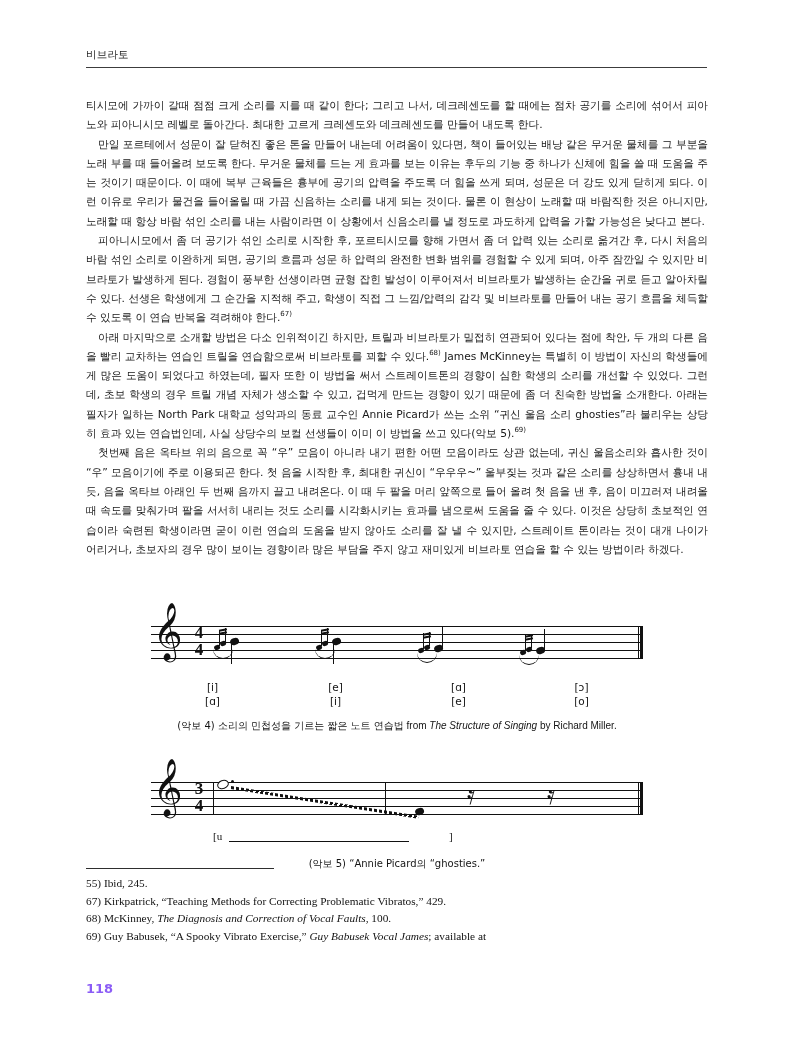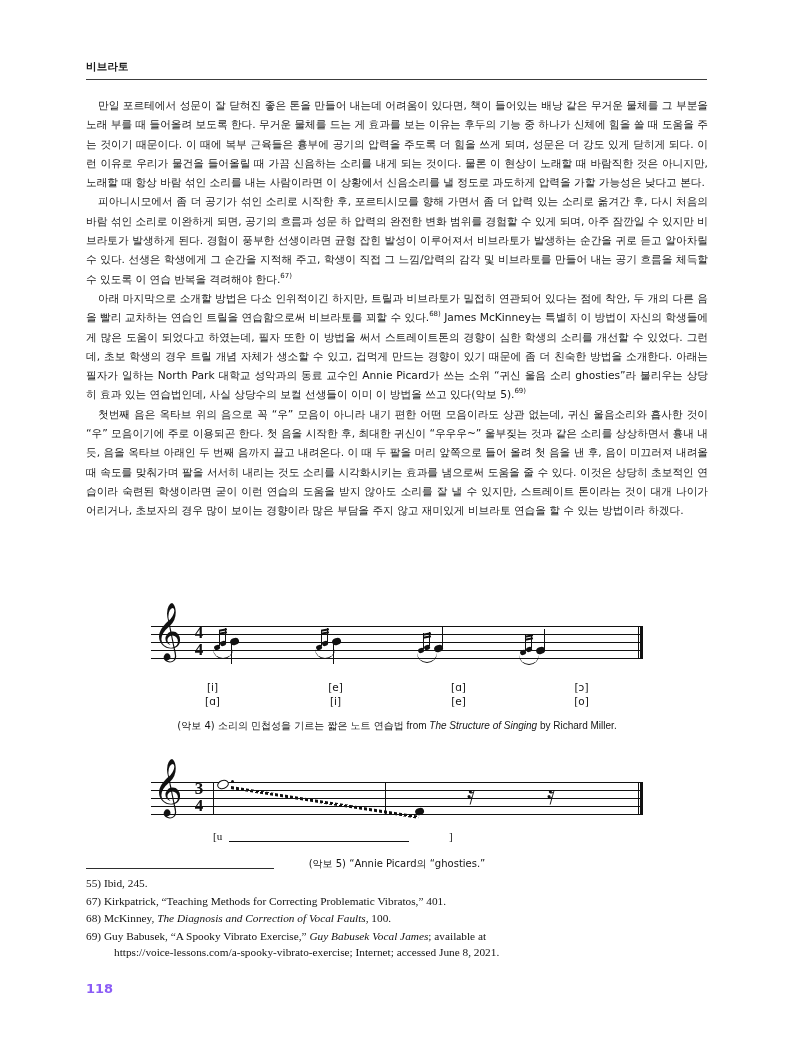--- a/index.html
+++ b/index.html
@@ -17,23 +17,22 @@
     background: #ffffff;
     margin: 0 auto;
     overflow: hidden;
     box-sizing: border-box;
   }
 
   
   .runhead {
     position: absolute;
     left: 86px;
-    top: 60px;
+    top: 48px;
     width: 621px;
-    font-weight: bold;
   }
   .runhead-text {
     font-family: "DejaVu Sans", sans-serif;
     font-size: 10.5px;
     color: #1a1a1a;
     letter-spacing: 0.2px;
     padding-bottom: 5px;
   }
   .runhead-rule {
     border-bottom: 1.2px solid #3c3c3c;
@@ -293,20 +292,21 @@
 <body>
 
 <div class="page">
 
   <div class="runhead">
     <div class="runhead-text">비브라토</div>
     <div class="runhead-rule"></div>
   </div>
 
   <div class="body-col">
+    <p class="para first">티시모에 가까이 갈때 점점 크게 소리를 지를 때 같이 한다; 그리고 나서, 데크레센도를 할 때에는 점차 공기를 소리에 섞어서 피아노와 피아니시모 레벨로 돌아간다. 최대한 고르게 크레센도와 데크레센도를 만들어 내도록 한다.</p>
     <p class="para">만일 포르테에서 성문이 잘 닫혀진 좋은 톤을 만들어 내는데 어려움이 있다면, 책이 들어있는 배낭 같은 무거운 물체를 그 부분을 노래 부를 때 들어올려 보도록 한다. 무거운 물체를 드는 게 효과를 보는 이유는 후두의 기능 중 하나가 신체에 힘을 쓸 때 도움을 주는 것이기 때문이다. 이 때에 복부 근육들은 흉부에 공기의 압력을 주도록 더 힘을 쓰게 되며, 성문은 더 강도 있게 닫히게 되다. 이런 이유로 우리가 물건을 들어올릴 때 가끔 신음하는 소리를 내게 되는 것이다. 물론 이 현상이 노래할 때 바람직한 것은 아니지만, 노래할 때 항상 바람 섞인 소리를 내는 사람이라면 이 상황에서 신음소리를 낼 정도로 과도하게 압력을 가할 가능성은 낮다고 본다.</p>
     <p class="para"><span>피아니시모에서 좀 더 공기가 섞인 소리로 시작한 후, 포르티시모를 향해 가면서 좀 더 압력 있는 소리로 옮겨간 후, 다시 처음의 바람 섞인 소리로 이완하게 되면, 공기의 흐름과 성문 하 압력의 완전한 변화 범위를 경험할 수 있게 되며, 아주 잠깐일 수 있지만 비브라토가 발생하게 된다. 경험이 풍부한 선생이라면 균형 잡힌 발성이 이루어져서 비브라토가 발생하는 순간을 귀로 듣고 알아차릴 수 있다. 선생은 학생에게 그 순간을 지적해 주고, 학생이 직접 그 느낌/압력의 감각 및 비브라토를 만들어 내는 공기 흐름을 체득할 수 있도록 이 연습 반복을 격려해야 한다.</span><sup class="fn">67)</sup></p>
     <p class="para"><span>아래 마지막으로 소개할 방법은 다소 인위적이긴 하지만, 트릴과 비브라토가 밀접히 연관되어 있다는 점에 착안, 두 개의 다른 음을 빨리 교차하는 연습인 트릴을 연습함으로써 비브라토를 꾀할 수 있다.</span><sup class="fn">68)</sup><span> James McKinney는 특별히 이 방법이 자신의 학생들에게 많은 도움이 되었다고 하였는데, 필자 또한 이 방법을 써서 스트레이트톤의 경향이 심한 학생의 소리를 개선할 수 있었다. 그런데, 초보 학생의 경우 트릴 개념 자체가 생소할 수 있고, 겁먹게 만드는 경향이 있기 때문에 좀 더 친숙한 방법을 소개한다. 아래는 필자가 일하는 North Park 대학교 성악과의 동료 교수인 Annie Picard가 쓰는 소위 “귀신 울음 소리 ghosties”라 불리우는 상당히 효과 있는 연습법인데, 사실 상당수의 보컬 선생들이 이미 이 방법을 쓰고 있다(악보 5).</span><sup class="fn">69)</sup></p>
     <p class="para">첫번째 음은 옥타브 위의 음으로 꼭 “우” 모음이 아니라 내기 편한 어떤 모음이라도 상관 없는데, 귀신 울음소리와 흡사한 것이 “우” 모음이기에 주로 이용되곤 한다. 첫 음을 시작한 후, 최대한 귀신이 “우우우~” 울부짖는 것과 같은 소리를 상상하면서 흉내 내듯, 음을 옥타브 아래인 두 번째 음까지 끌고 내려온다. 이 때 두 팔을 머리 앞쪽으로 들어 올려 첫 음을 낸 후, 음이 미끄러져 내려올 때 속도를 맞춰가며 팔을 서서히 내리는 것도 소리를 시각화시키는 효과를 냄으로써 도움을 줄 수 있다. 이것은 상당히 초보적인 연습이라 숙련된 학생이라면 굳이 이런 연습의 도움을 받지 않아도 소리를 잘 낼 수 있지만, 스트레이트 톤이라는 것이 대개 나이가 어리거나, 초보자의 경우 많이 보이는 경향이라 많은 부담을 주지 않고 재미있게 비브라토 연습을 할 수 있는 방법이라 하겠다.</p>
   </div>
 
   <div class="figure" id="figure-4">
 
     <div class="staff-wrap">
       <div class="staff-lines">
@@ -441,22 +441,22 @@
     </div>
 
     <div class="fig-caption"><span>(악보 5) </span><span>“Annie Picard의 “ghosties.”</span></div>
   </div>
 
   <div class="footnotes">
     <div class="fn-rule"></div>
 
     <p class="fn-item"><span>55)</span><span> Ibid, 245.</span></p>
 
-    <p class="fn-item"><span>67)</span><span> Kirkpatrick, “Teaching Methods for Correcting Problematic Vibratos,” 401.</span></p>
+    <p class="fn-item"><span>67)</span><span> Kirkpatrick, “Teaching Methods for Correcting Problematic Vibratos,” 429.</span></p>
 
     <p class="fn-item"><span>68)</span><span> McKinney, </span><span class="it">The Diagnosis and Correction of Vocal Faults</span><span>, 100.</span></p>
 
-    <p class="fn-item"><span>69)</span><span> Guy Babusek, “A Spooky Vibrato Exercise,” </span><span class="it">Guy Babusek Vocal James</span><span>; available at</span><span class="cont">https://voice-lessons.com/a-spooky-vibrato-exercise; Internet; accessed June 8, 2021.</span></p>
+    <p class="fn-item"><span>69)</span><span> Guy Babusek, “A Spooky Vibrato Exercise,” </span><span class="it">Guy Babusek Vocal James</span><span>; available at</span></p>
   </div>
 
   <div class="pagenum">118</div>
 
 </div>
 
 </body></html>

